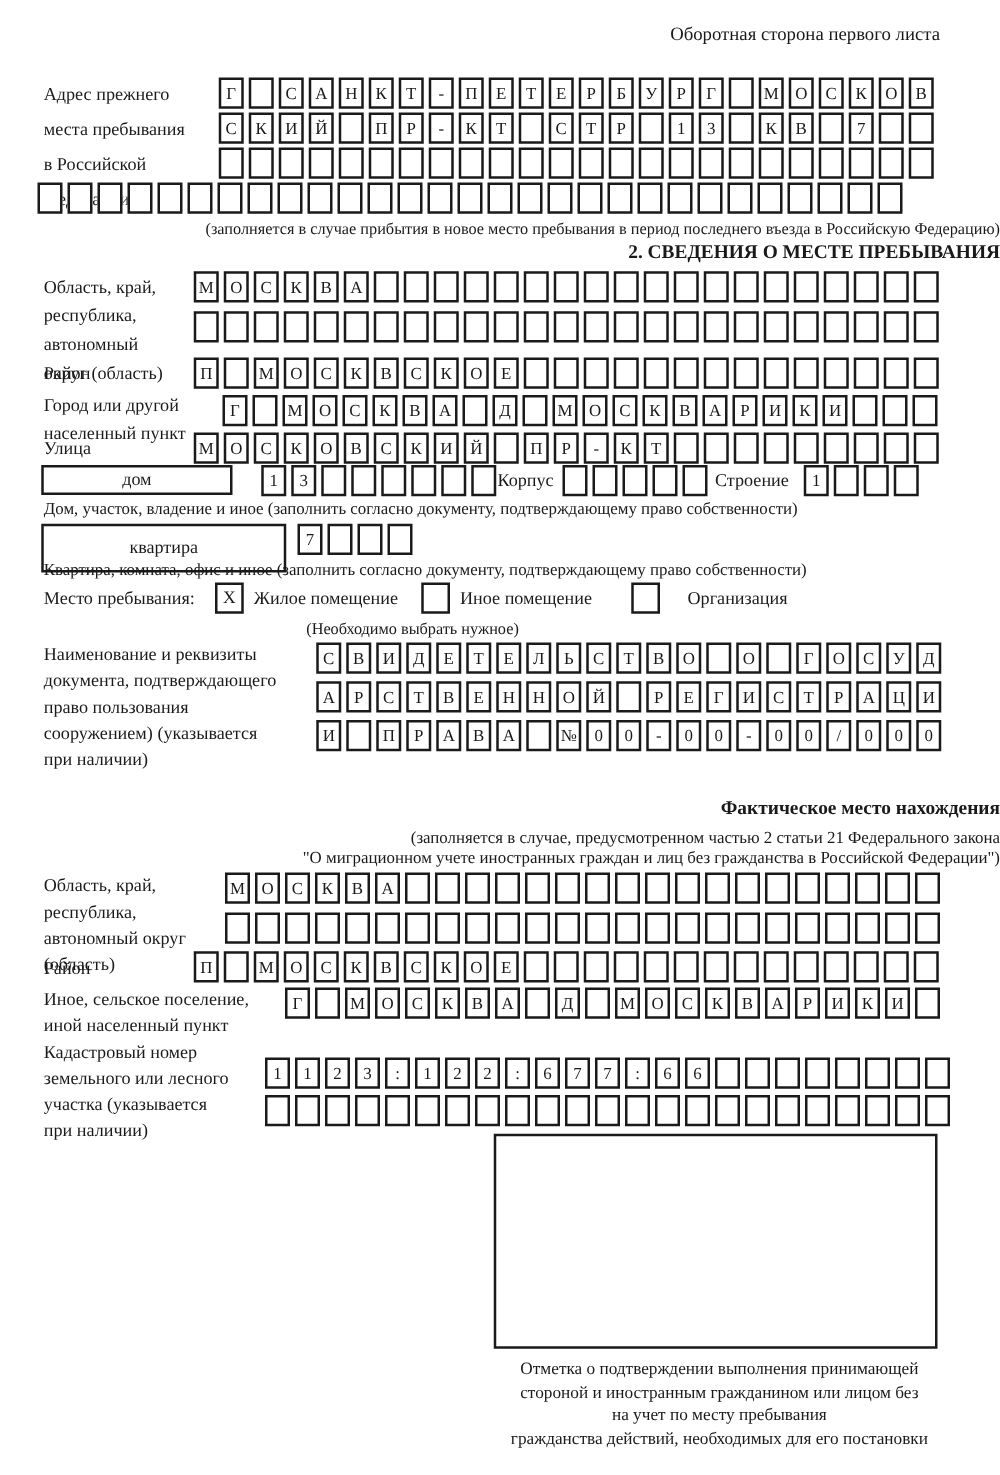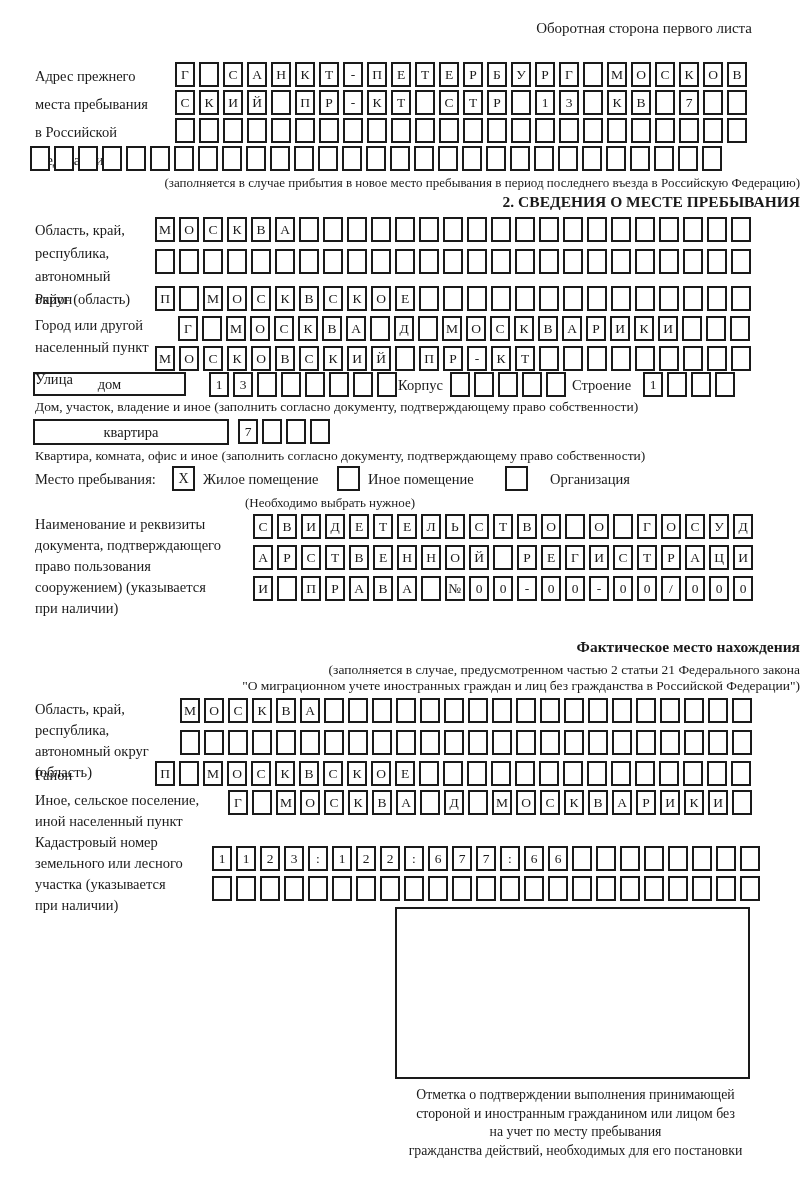--- a/index.html
+++ b/index.html
@@ -278,21 +278,21 @@
       <span class="cell">А</span>
       <span class="cell">Р</span>
       <span class="cell">И</span>
       <span class="cell">К</span>
       <span class="cell">И</span>
       <span class="cell"></span>
       <span class="cell"></span>
       <span class="cell"></span>
     </div>
 
-  <div class="lbl" style="left:35px;top:348px;margin-top:20px;">Улица</div>
+  <div class="lbl" style="left:35px;top:348px;">Улица</div>
   <div class="row" style="left:155px;top:346px;">
       <span class="cell">М</span>
       <span class="cell">О</span>
       <span class="cell">С</span>
       <span class="cell">К</span>
       <span class="cell">О</span>
       <span class="cell">В</span>
       <span class="cell">С</span>
       <span class="cell">К</span>
       <span class="cell">И</span>
@@ -335,21 +335,21 @@
     </div>
   <div class="lbl" style="left:572px;top:374px;">Строение</div>
   <div class="row" style="left:643px;top:372px;">
       <span class="cell">1</span>
       <span class="cell"></span>
       <span class="cell"></span>
       <span class="cell"></span>
     </div>
   <div class="abs note2" style="left:35px;top:399px;">Дом, участок, владение и иное (заполнить согласно документу, подтверждающему право собственности)</div>
 
-  <div class="namedbox" style="left:33px;top:419px;width:196px;height:26px;">квартира</div>
+  <div class="namedbox" style="left:33px;top:419px;width:196px;height:39px;">квартира</div>
   <div class="row" style="left:238px;top:419px;">
       <span class="cell">7</span>
       <span class="cell"></span>
       <span class="cell"></span>
       <span class="cell"></span>
     </div>
   <div class="abs note2" style="left:35px;top:448px;">Квартира, комната, офис и иное (заполнить согласно документу, подтверждающему право собственности)</div>
 
   <div class="lbl" style="left:35px;top:468px;">Место пребывания:</div>
   <div class="cbox" style="left:172px;top:466px;">X</div>

